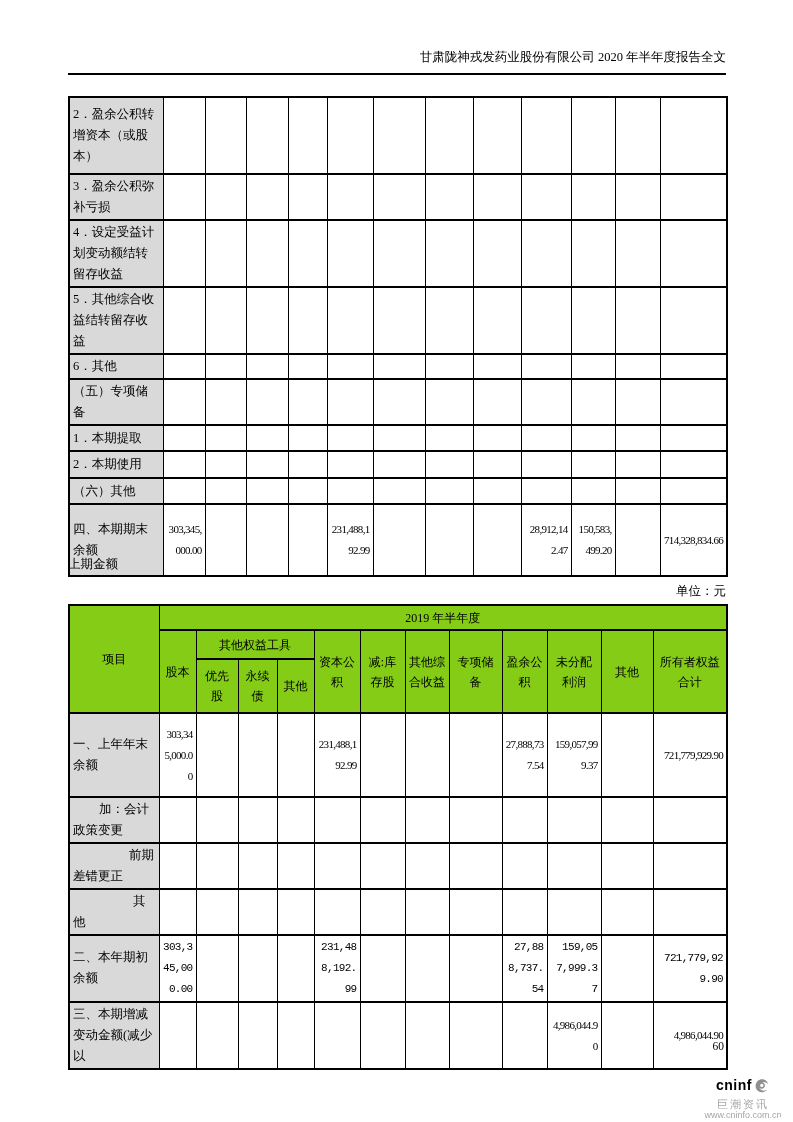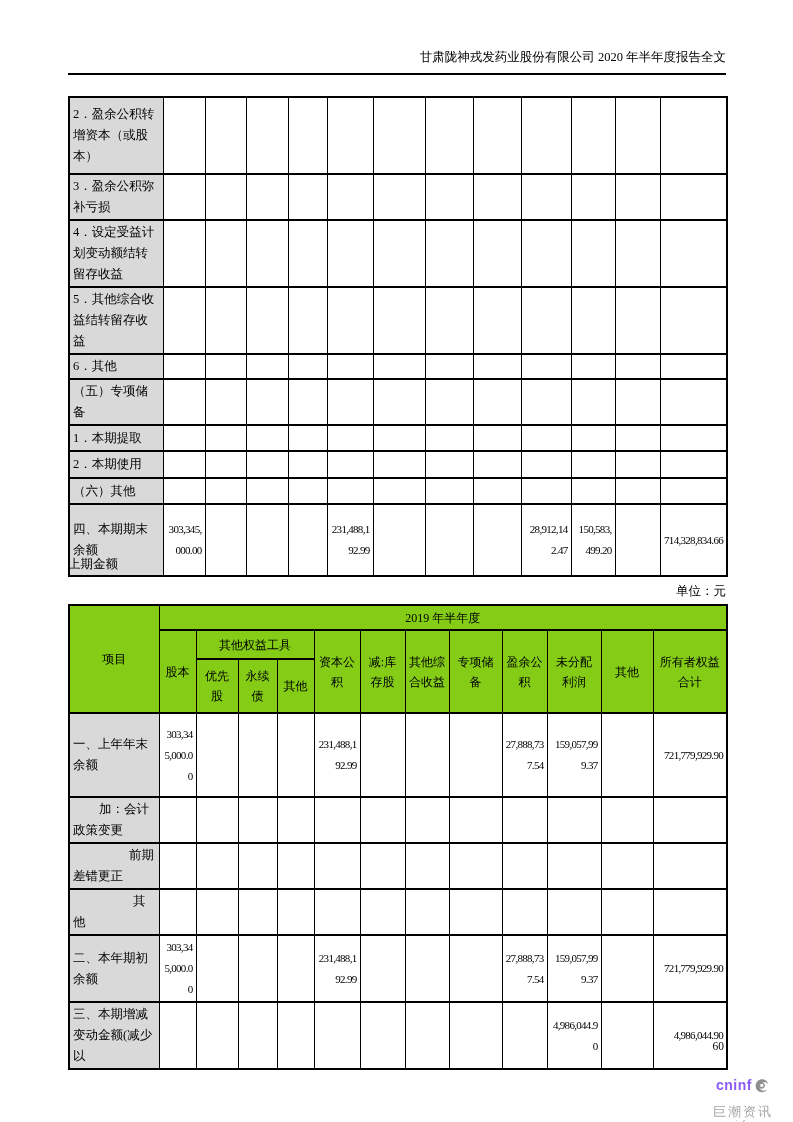--- a/index.html
+++ b/index.html
@@ -21,23 +21,23 @@
   .ind2{text-indent:56px;}
   .ind3{text-indent:60px;}
   .t2 thead tr:nth-child(1){height:25px;}
   .t2 thead tr:nth-child(2){height:29px;}
   .t2 thead tr:nth-child(3){height:54px;}
   .section-label{position:absolute;left:68px;top:556px;font-size:12.5px;}
   .unit-label{position:absolute;left:68px;top:583px;width:658px;text-align:right;font-size:12.5px;}
   .page-number{position:absolute;top:1040px;right:69px;font-size:11.5px;color:#000;}
   .footer-logo{position:absolute;top:1077px;right:5px;width:90px;text-align:center;color:#9b9b9b;line-height:1.1;}
   .logo-top{display:flex;align-items:center;justify-content:center;gap:1px;}
-  .logo-brand{font-family:"Liberation Sans","DejaVu Sans",sans-serif;font-weight:bold;font-size:14px;color:#8b5cf6;letter-spacing:0.5px;}
+  .logo-brand{font-family:"Liberation Sans","DejaVu Sans",sans-serif;font-weight:bold;font-size:14px;color:#000000;letter-spacing:0.5px;}
   .swirl{width:17px;height:17px;}
-  .logo-sub{font-size:13px;letter-spacing:2px;color:#a5a5a5;margin-top:11px;}
+  .logo-sub{font-size:11px;letter-spacing:2px;color:#a5a5a5;margin-top:4px;}
   .logo-url{font-size:9px;color:#a5a5a5;margin-top:1px;font-family:"Liberation Sans","DejaVu Sans",sans-serif;}
 </style>
 </head>
 <body>
 
 <div class="page">
 
   <div class="doc-header">
     <span>甘肃陇神戎发药业股份有限公司 2020 年半年度报告全文</span>
   </div>
@@ -308,21 +308,21 @@
           <td class="num"></td>
           <td class="num"></td>
           <td class="num"></td>
           <td class="num"></td>
           <td class="num"></td>
           <td class="num"></td>
           <td class="num"></td>
           <td class="num"></td>
           <td class="num"></td>
         </tr>
-        <tr style="height: 64px;">
+        <tr style="height: 64px; font-family: Liberation Mono, monospace;">
           <th class="lbl">二、本年期初余额</th>
           <td class="num">303,345,000.00</td>
           <td class="num"></td>
           <td class="num"></td>
           <td class="num"></td>
           <td class="num">231,488,192.99</td>
           <td class="num"></td>
           <td class="num"></td>
           <td class="num"></td>
           <td class="num">27,888,737.54</td>

